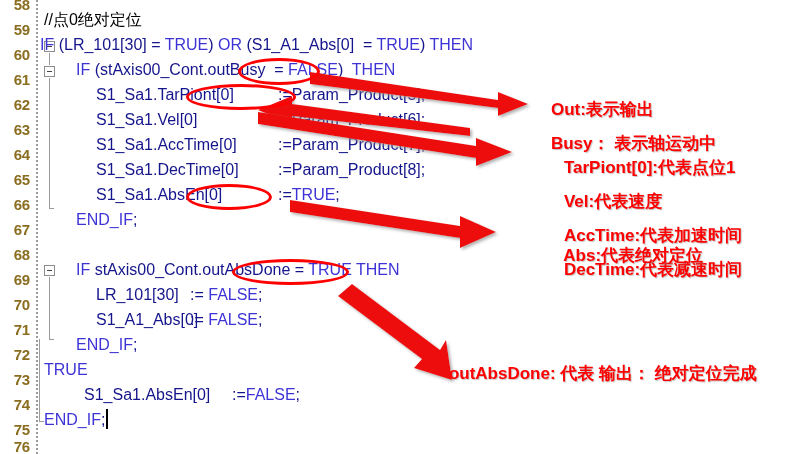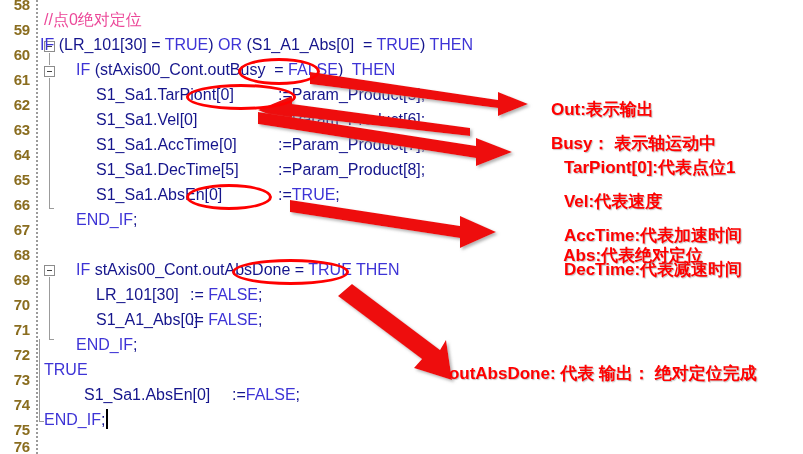--- a/index.html
+++ b/index.html
@@ -54,21 +54,21 @@
     position: absolute;
     top: 0;
     line-height: 25px;
     font-family: "Liberation Sans", sans-serif;
     font-size: 16px;
     white-space: pre;
     color: #15158c;
   }
 
   .tok-kw      { color: #3e34d6; }
-  .tok-comment { color: #ec4899; font-style: normal; }
+  .tok-comment { color: #000000; font-style: normal; }
 
   
   .fold-margin {
     position: absolute;
     left: 42px;
     top: 0;
     width: 18px;
     height: 454px;
   }
   .fold-box {
@@ -182,21 +182,21 @@
 
     <div class="code-text" style="left:96px; top:82px;">S1_Sa1.TarPiont[0]</div>
     <div class="code-text" style="left:278px; top:82px;">:=Param_Product[5];</div>
 
     <div class="code-text" style="left:96px; top:107px;">S1_Sa1.Vel[0]</div>
     <div class="code-text" style="left:278px; top:107px;">:=Param_Product[6];</div>
 
     <div class="code-text" style="left:96px; top:132px;">S1_Sa1.AccTime[0]</div>
     <div class="code-text" style="left:278px; top:132px;">:=Param_Product[7];</div>
 
-    <div class="code-text" style="left:96px; top:157px;">S1_Sa1.DecTime[5]</div>
+    <div class="code-text" style="left:96px; top:157px;">S1_Sa1.DecTime[0]</div>
     <div class="code-text" style="left:278px; top:157px;">:=Param_Product[8];</div>
 
     <div class="code-text" style="left:96px; top:182px;">S1_Sa1.AbsEn[0]</div>
     <div class="code-text" style="left:278px; top:182px;">:=<span class="tok-kw">TRUE</span>;</div>
 
     <div class="code-text" style="left:76px; top:207px;"><span class="tok-kw">END_IF</span>;</div>
 
     <div class="code-text" style="left:76px; top:257px;"><span class="tok-kw">IF</span> stAxis00_Cont.outAbsDone = <span class="tok-kw">TRUE</span> <span class="tok-kw">THEN</span></div>
 
     <div class="code-text" style="left:96px; top:282px;">LR_101[30]</div>

